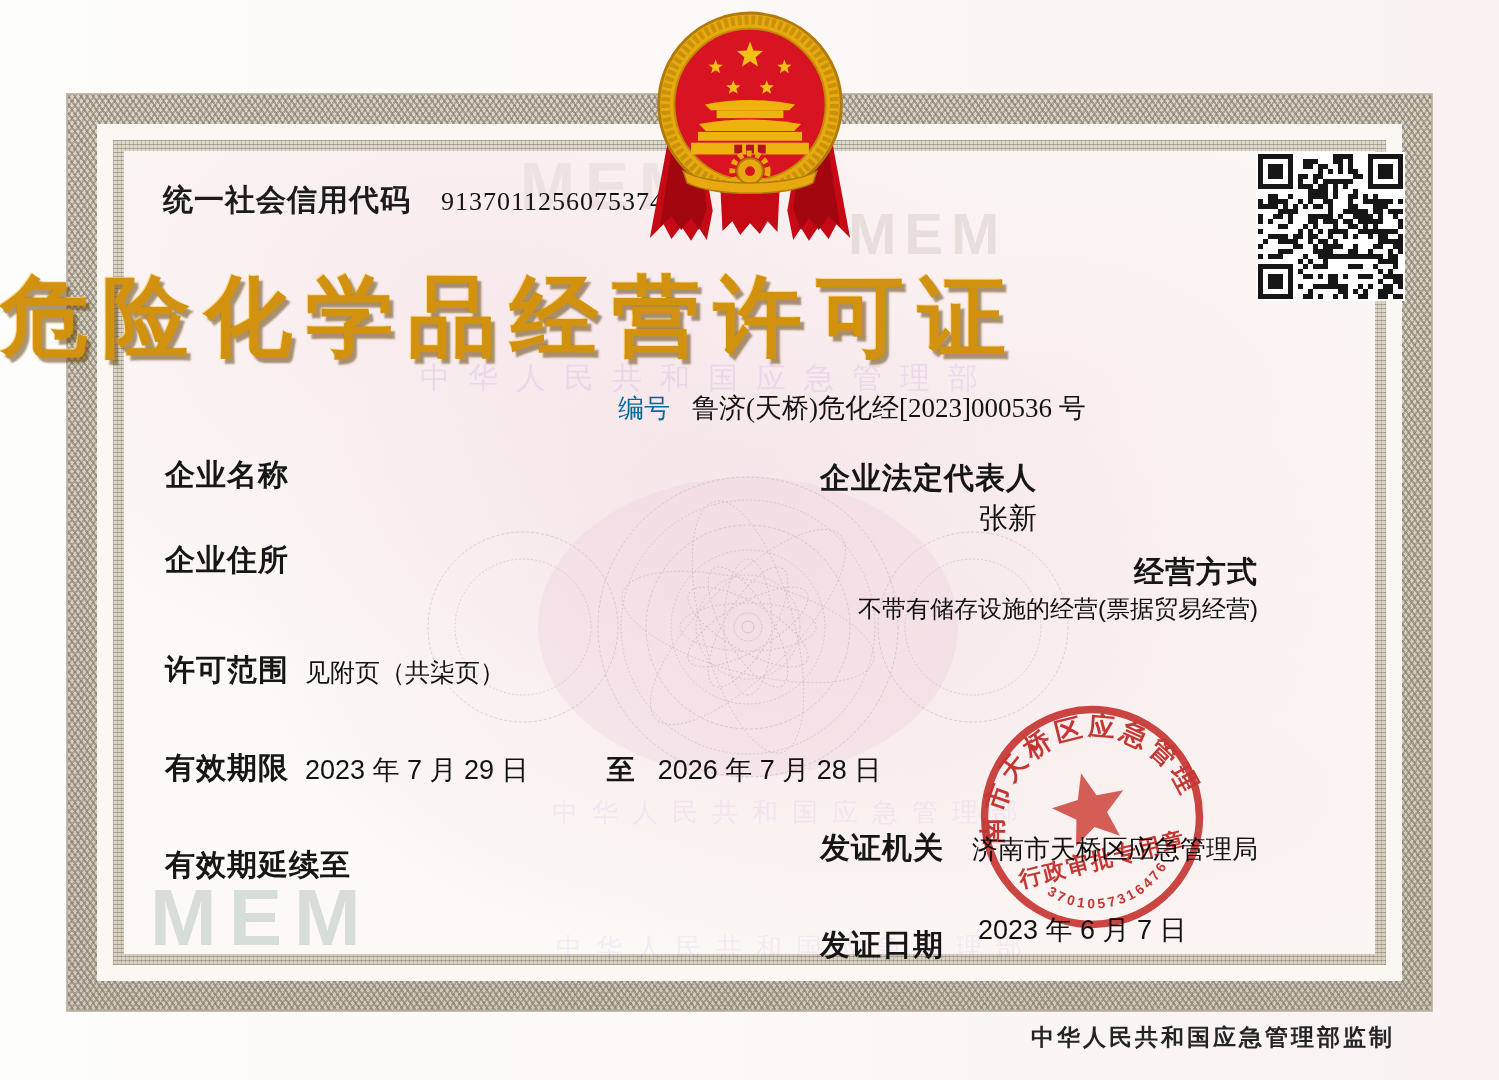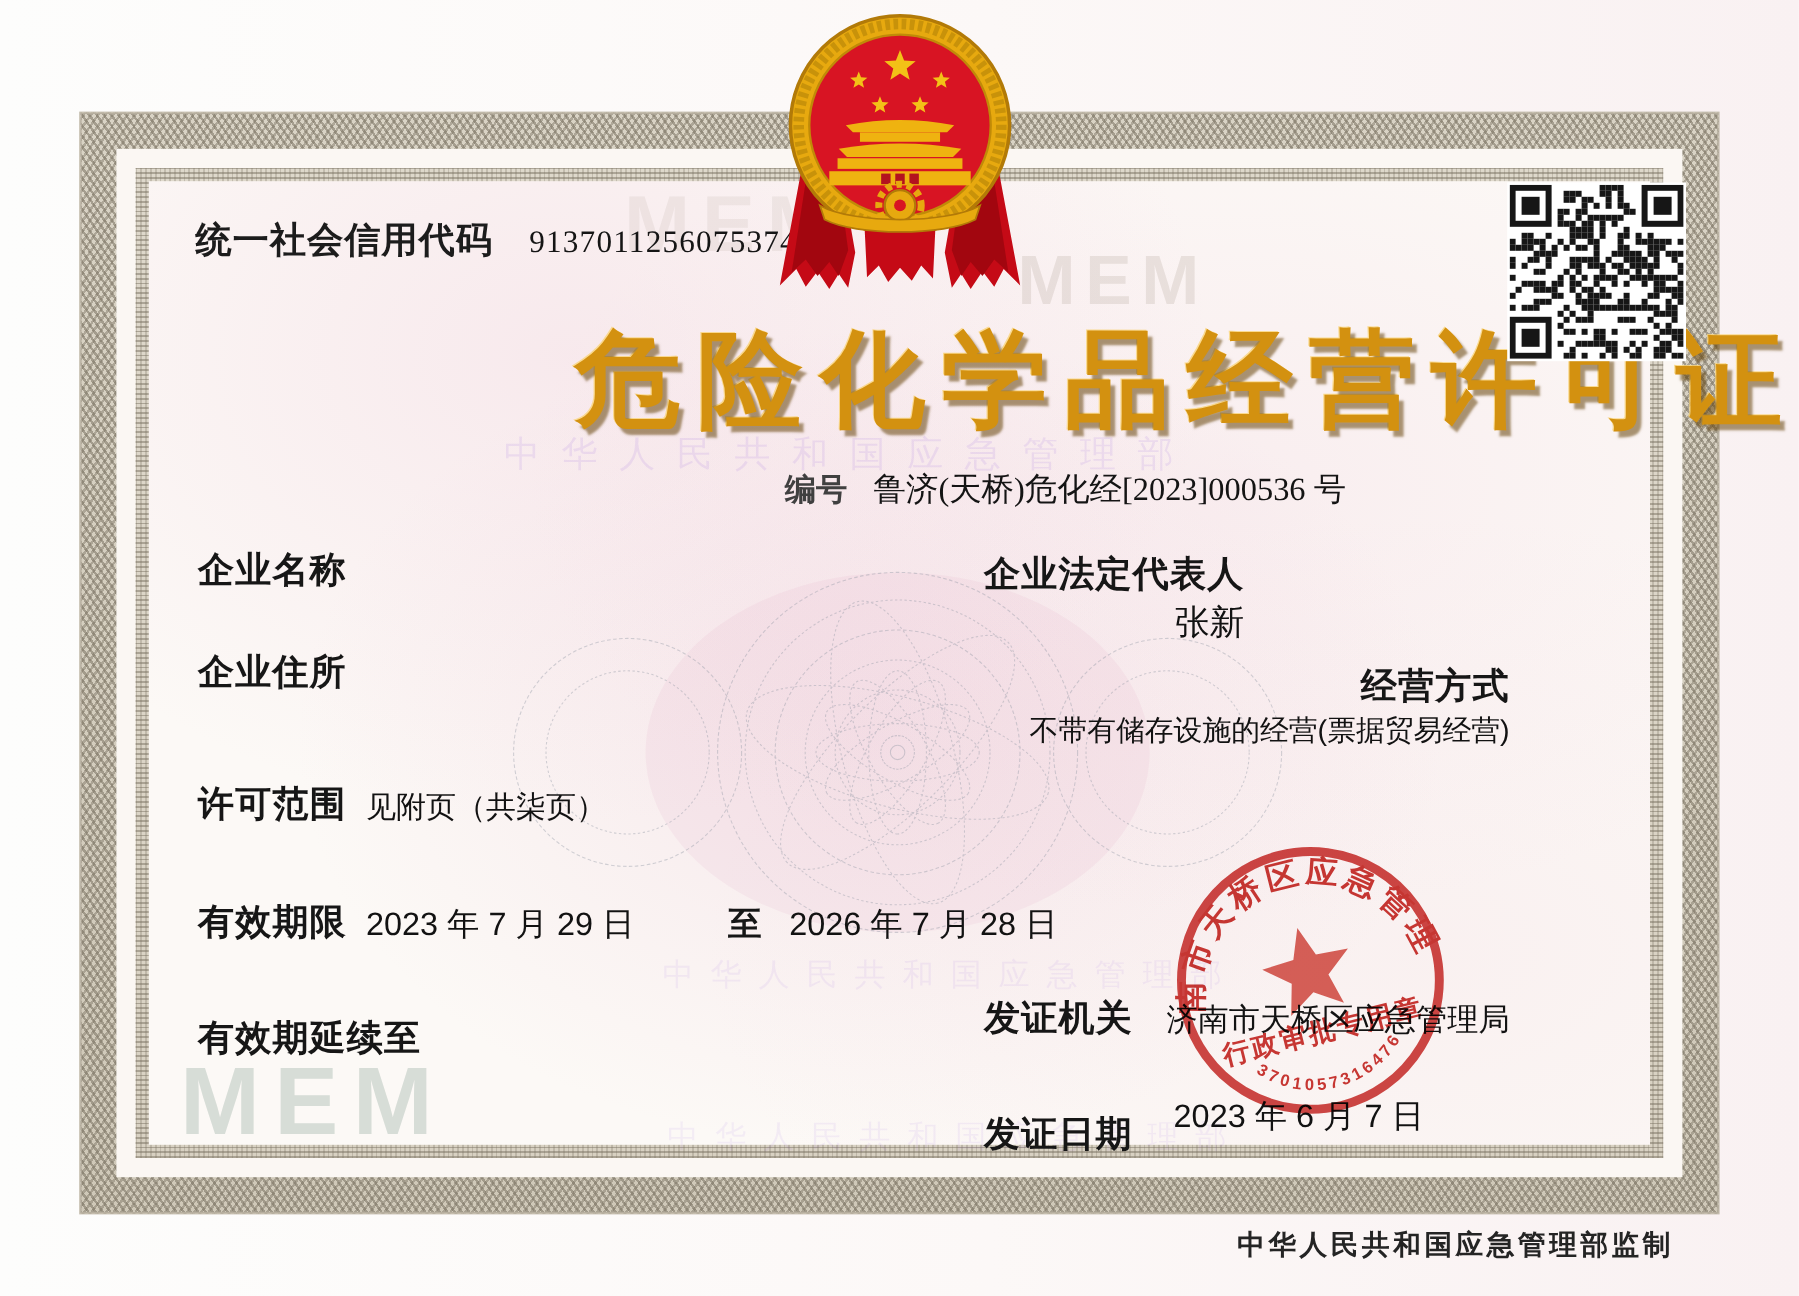--- a/index.html
+++ b/index.html
@@ -39,29 +39,29 @@
       radial-gradient(ellipse at 85% 80%, rgba(236,196,210,.16), rgba(236,196,210,0) 40%),
       #fcf9f6;
   }
 
   
   .credit-row{left:163px;top:180px;z-index:5;display:flex;align-items:baseline;}
   .credit-label{font-size:30px;font-weight:700;color:#1c1c1c;letter-spacing:1px;}
   .credit-value{margin-left:30px;font-size:26px;color:#151515;font-family:"Liberation Serif",serif;letter-spacing:1px;}
 
   .title{
-    left:0;right:0;top:258px;text-align:right;z-index:5;
+    left:0;right:0;top:258px;text-align:left;z-index:5;
     font-family:"DejaVu Serif","Liberation Serif",serif;
     font-size:88px;font-weight:700;letter-spacing:14px;
     color:#d39110;
     text-shadow:4px 5px 2px rgba(100,66,8,.55), -1px -1px 0 rgba(250,212,120,.8);
     white-space:nowrap;
   }
   .serial-row{left:618px;top:390px;z-index:5;display:flex;align-items:baseline;}
-  .serial-label{font-size:26px;font-weight:700;color:#404040;margin-left:36px;}
+  .serial-label{font-size:26px;font-weight:400;color:#0369a1;}
   .serial-value{margin-left:22px;font-size:27px;color:#141414;font-family:"Liberation Serif",serif;}
 
   
   .frow{z-index:5;display:flex;align-items:flex-end;white-space:nowrap;}
   .flabel{font-size:30px;font-weight:700;color:#161616;letter-spacing:1px;}
   .fvalue{color:#121212;}
 
   
   .footer{right:104px;top:1022px;z-index:5;font-size:23px;font-weight:700;color:#242424;letter-spacing:3px;}
 

